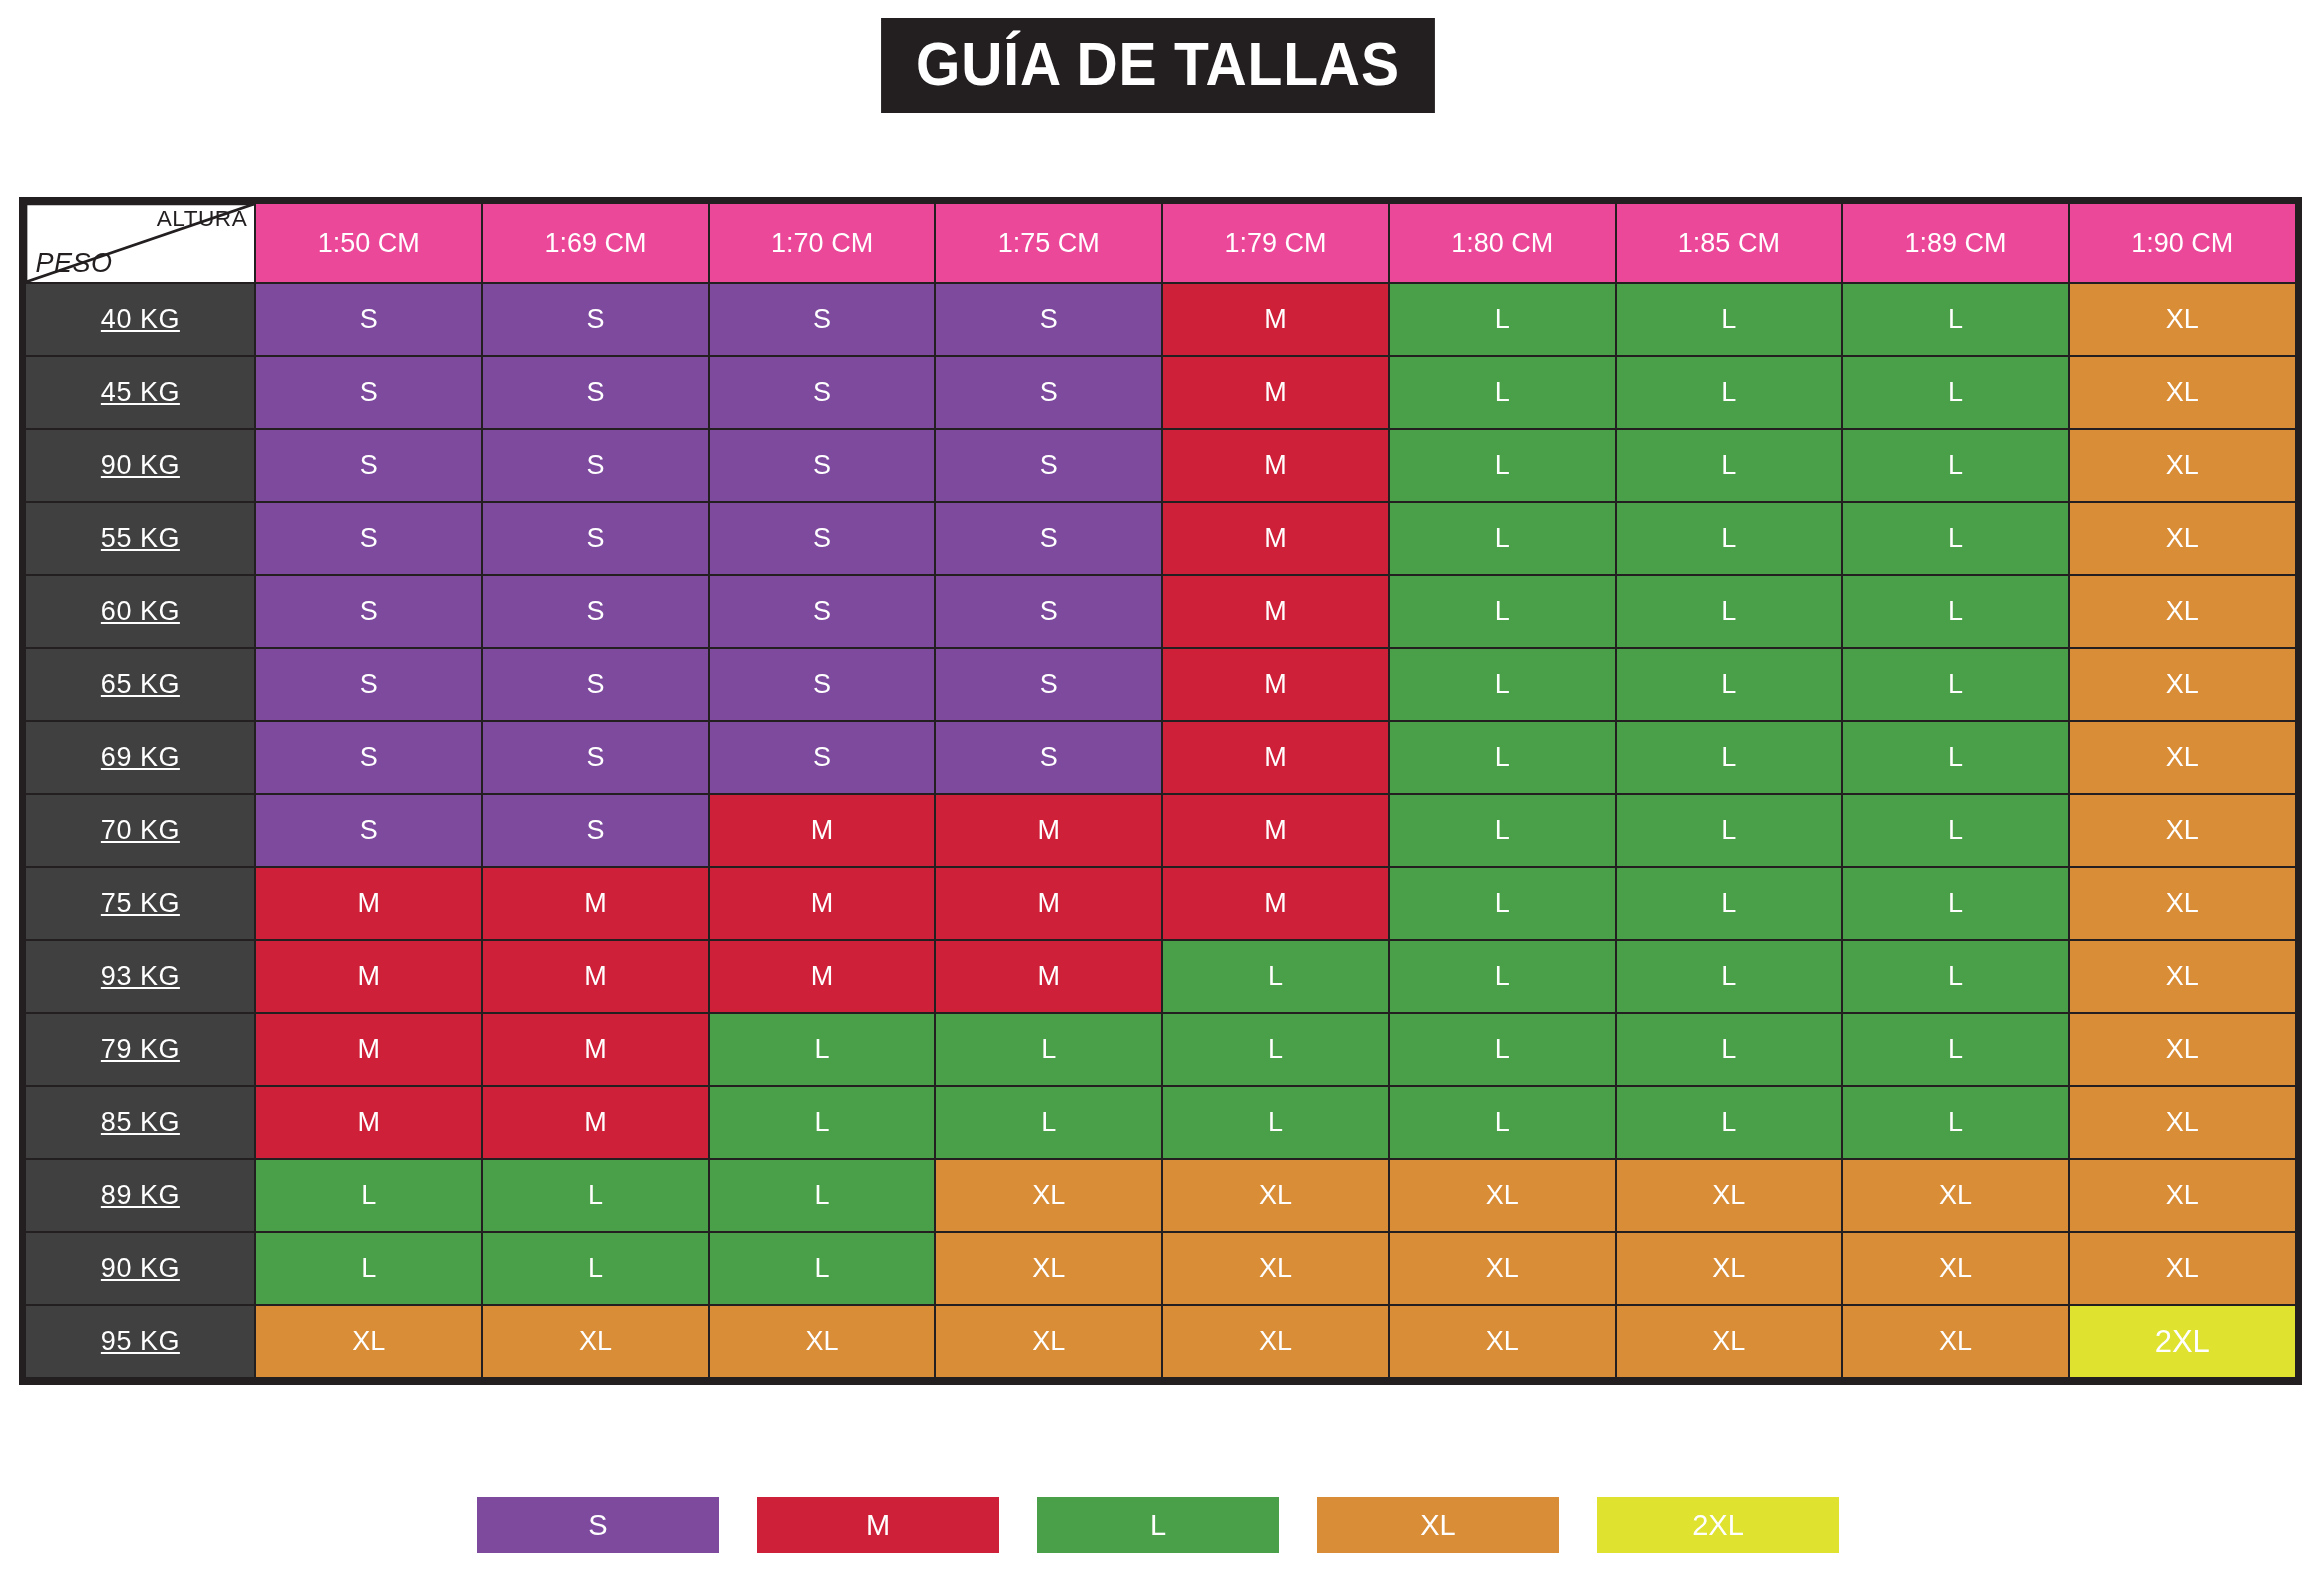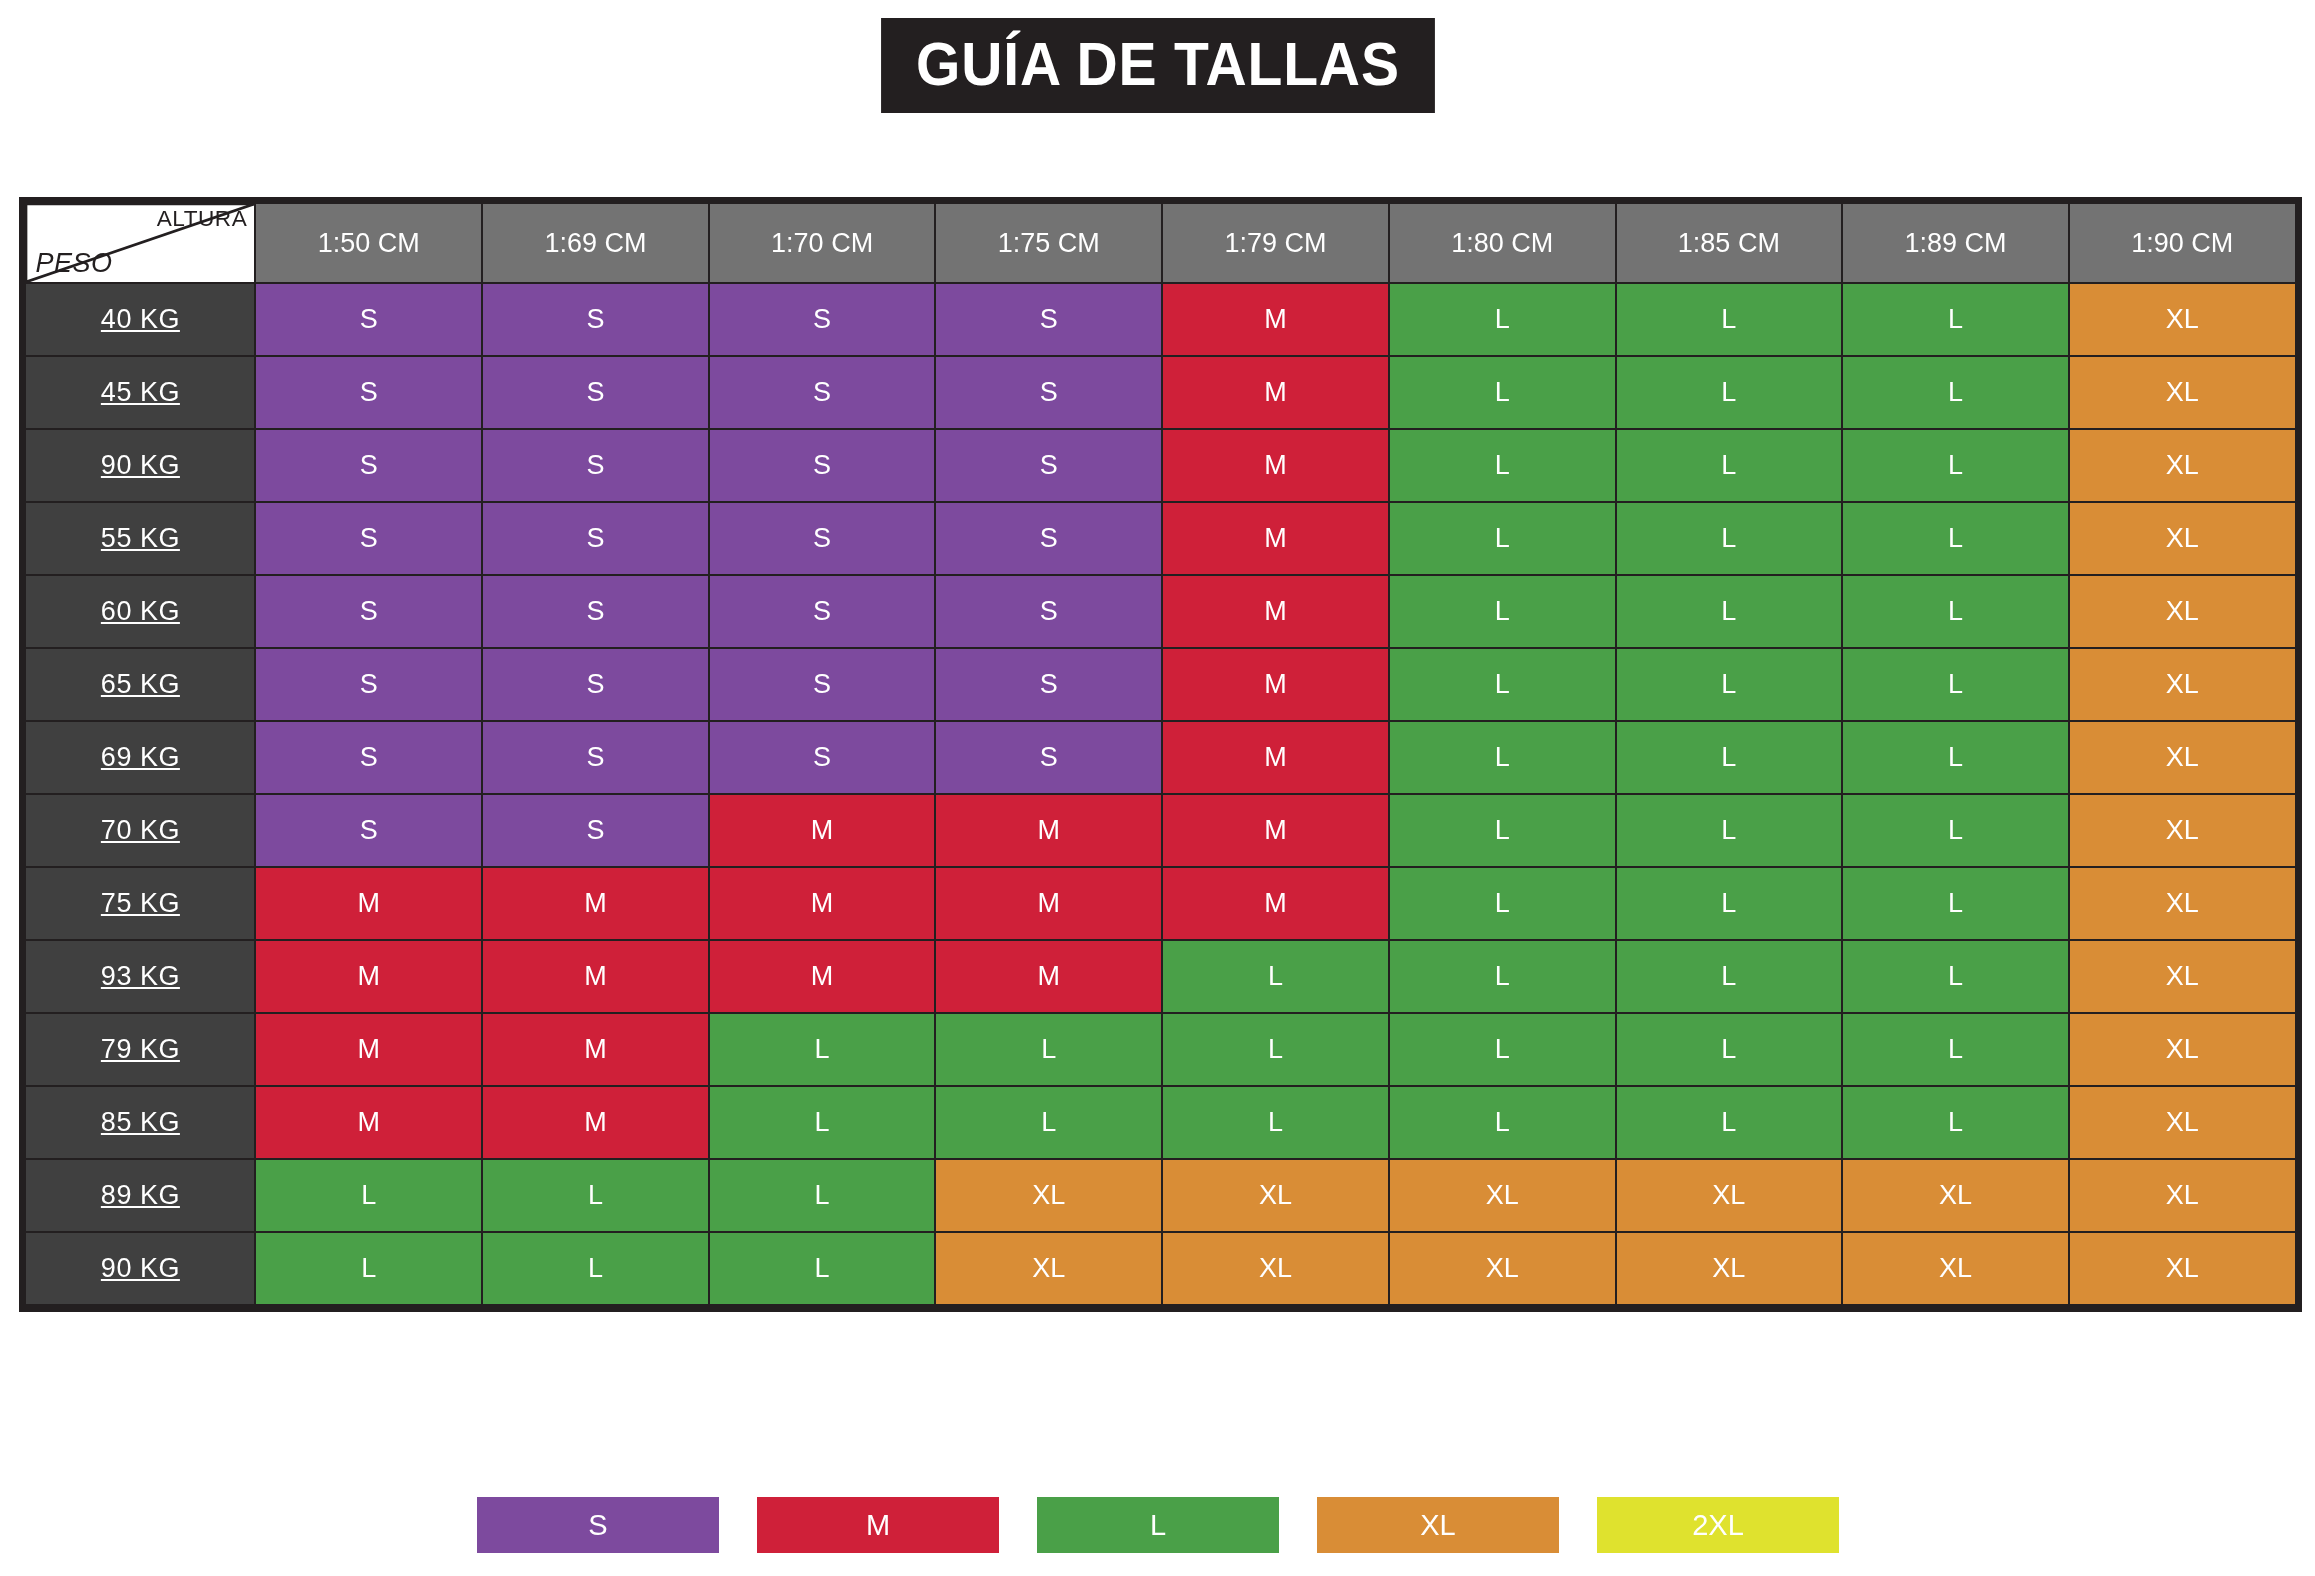--- a/index.html
+++ b/index.html
@@ -101,21 +101,21 @@
     position: absolute;
     left: 9px;
     bottom: 3.6px;
     font-size: 27px;
     color: #231f20;
     letter-spacing: 0.5px;
     font-style: italic;
   }
 
   .head-cell {
-    background: #737373;
+    background: #ec4899;
     color: #0e2b2b;
     font-size: 27px;
     height: 78px !important;
   }
   .row-head {
     background: #404040;
     color: #0e2b2b;
     font-size: 34px;
     font-weight: bold;
     letter-spacing: 0.5px;
@@ -352,20 +352,32 @@
             <td class="cell c-L">L</td>
             <td class="cell c-L">L</td>
             <td class="cell c-L">L</td>
             <td class="cell c-XL">XL</td>
             <td class="cell c-XL">XL</td>
             <td class="cell c-XL">XL</td>
             <td class="cell c-XL">XL</td>
             <td class="cell c-XL">XL</td>
             <td class="cell c-XL">XL</td>
           </tr>
+          <tr>
+            <th class="row-head">95 KG</th>
+            <td class="cell c-XL">XL</td>
+            <td class="cell c-XL">XL</td>
+            <td class="cell c-XL">XL</td>
+            <td class="cell c-XL">XL</td>
+            <td class="cell c-XL">XL</td>
+            <td class="cell c-XL">XL</td>
+            <td class="cell c-XL">XL</td>
+            <td class="cell c-XL">XL</td>
+            <td class="cell c-2XL">2XL</td>
+          </tr>
         </tbody>
     </table>
   </div>
 
   <div class="legend">
       <div class="legend-item" style="background: rgb(125, 74, 158);">S</div>
       <div class="legend-item" style="background: rgb(207, 32, 57);">M</div>
       <div class="legend-item" style="background: rgb(74, 160, 72);">L</div>
       <div class="legend-item" style="background: rgb(217, 141, 54);">XL</div>
       <div class="legend-item" style="background: rgb(223, 226, 46);">2XL</div>

